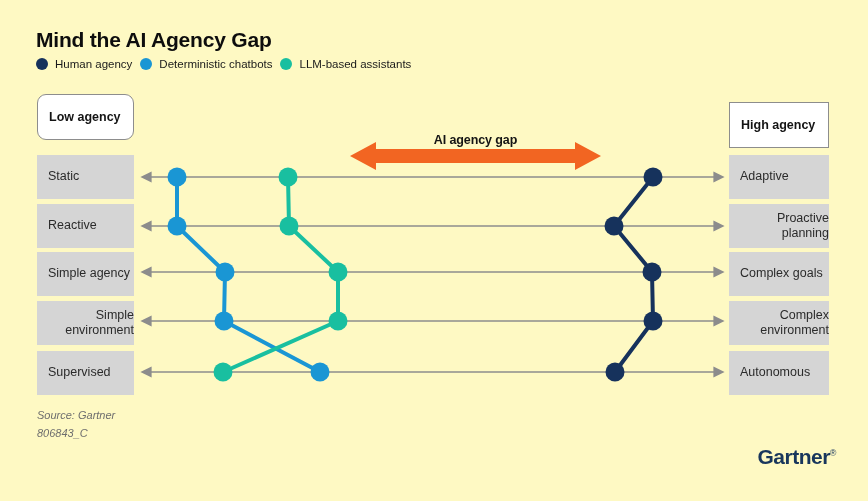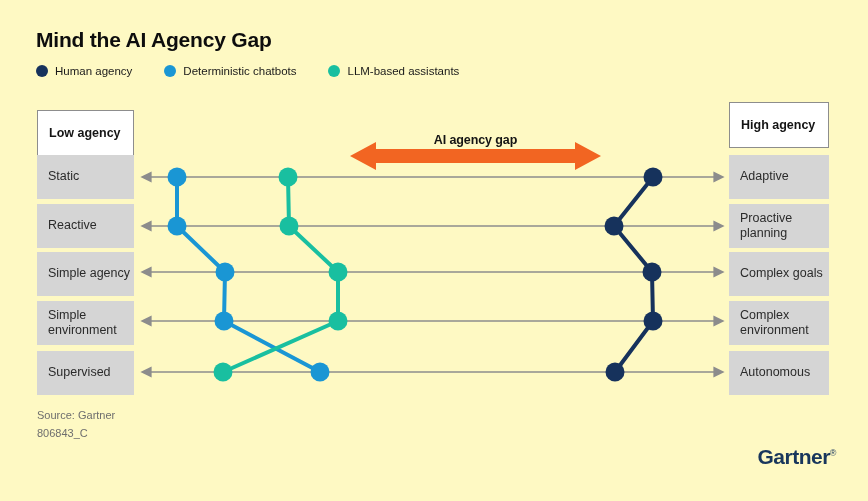--- a/index.html
+++ b/index.html
@@ -21,24 +21,24 @@
     left: 36px; top: 28px;
     font-size: 21px;
     font-weight: bold;
     color: #0d0d0d;
     letter-spacing: -0.2px;
   }
 
   
   #legend {
     position: absolute;
-    left: 36px; top: 65px;
-    display: flex;
-    align-items: center;
-    gap: 32px;
+    left: 36px; top: 58px;
+    display: flex;
+    align-items: center;
+    gap: 8px;
   }
   .legend-item {
     display: flex;
     align-items: center;
     gap: 7px;
   }
   .legend-dot {
     width: 12px; height: 12px;
     border-radius: 50%;
     display: block;
@@ -56,34 +56,35 @@
     height: 46px;
     background: #ffffff;
     border: 1px solid #8d8d8d;
     display: flex;
     align-items: center;
     padding-left: 11px;
     font-size: 12.5px;
     font-weight: bold;
     color: #141414;
   }
-  #header-left  { left: 37px;  top: 110px; }
+  #header-left  { left: 37px;  top: 94px; border-radius: 9px; }
   #header-right { left: 729px; top: 102px; width: 100px; }
 
   .row-label {
     position: absolute;
     width: 97px;
     height: 44px;
     background: #d5d5d5;
     display: flex;
     align-items: center;
     padding-left: 11px;
     font-size: 12.5px;
     color: #2b2b2b;
     line-height: 1.22;
+    text-align: right;
   }
   .row-label.right { left: 729px; width: 100px; }
   .row-label.left  { left: 37px; }
 
   
   #plot {
     position: absolute;
     left: 0; top: 0;
     width: 868px; height: 501px;
     pointer-events: none;
@@ -108,20 +109,21 @@
     letter-spacing: -0.1px;
   }
 
   
   #source {
     position: absolute;
     left: 37px; top: 406px;
     font-size: 11px;
     color: #6e6e6e;
     line-height: 1.65;
+    font-style: italic;
   }
 
   
   #logo {
     position: absolute;
     right: 32px; bottom: 32px;
     font-size: 21px;
     font-weight: bold;
     color: #18365c;
     letter-spacing: -0.5px;

